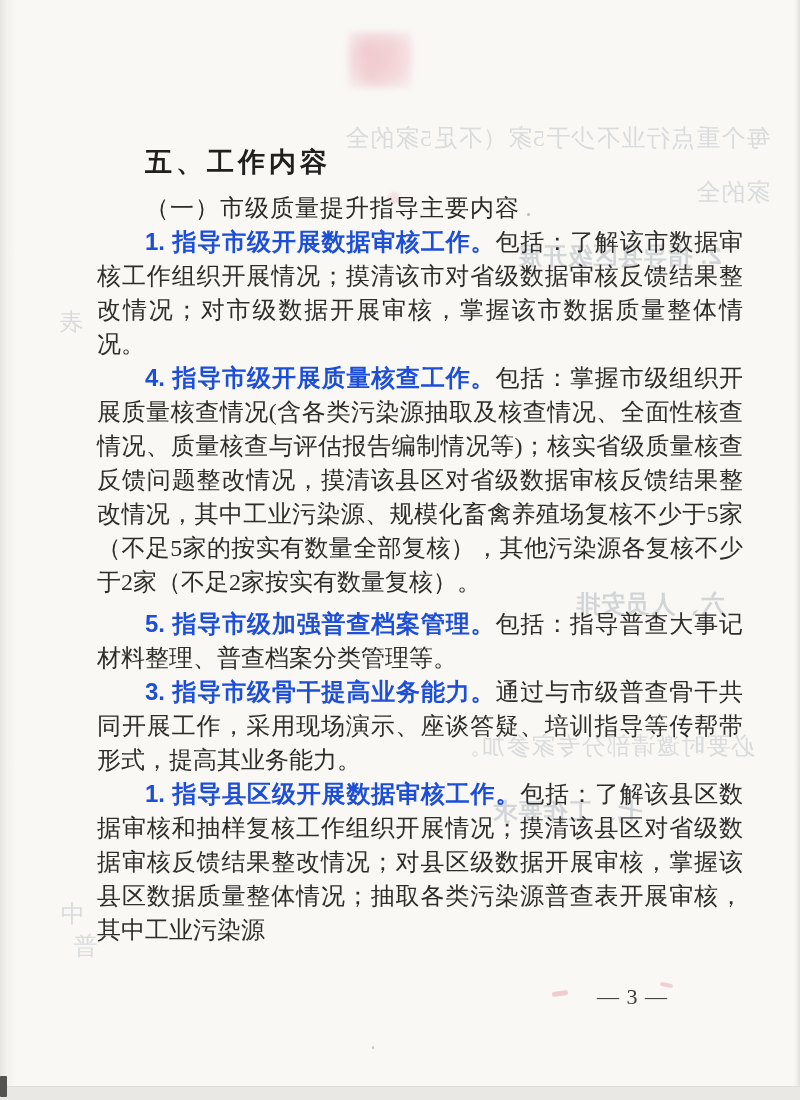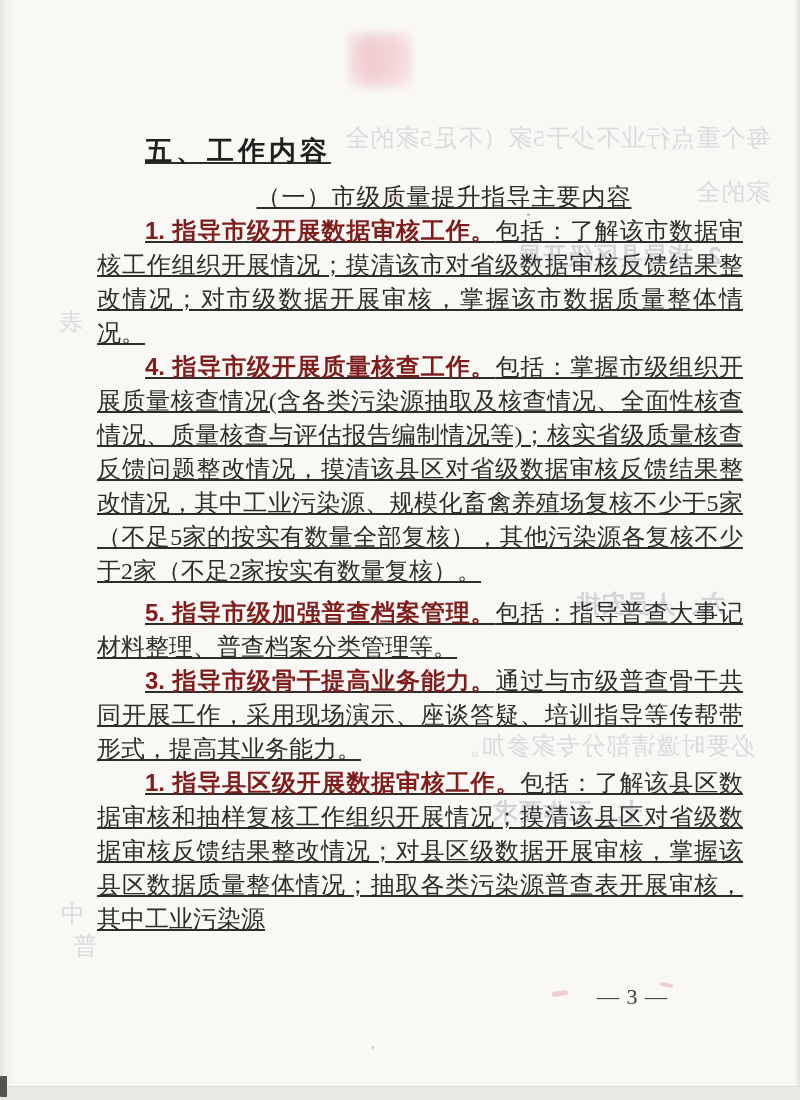--- a/index.html
+++ b/index.html
@@ -50,46 +50,45 @@
     color: rgba(150,158,172,0.32);
     filter: blur(0.5px);
     font-size: 24px;
     letter-spacing: 1px;
     white-space: nowrap;
     font-family: "Liberation Serif", serif;
   }
   .bleed.bold { font-family: "Liberation Sans", sans-serif; font-weight: bold; color: rgba(146,154,168,0.38); }
   
   .content {
-    position: absolute; left: 97px; top: 134px; width: 646px;
+    position: absolute; left: 97px; top: 145px; width: 646px;
     color: #2e2d2b;
     font-size: 24px; line-height: 34px;
     text-align: justify;
     text-justify: inter-character;
-    text-decoration: underline;
   }
   .content h1 {
     font-family: "Liberation Sans", sans-serif;
     font-size: 27px; font-weight: bold; color: #21201e;
     letter-spacing: 4px;
     margin: 0 0 12px 48px;
     line-height: 34px;
     text-align: left;
   }
   .content h2 {
     font-size: 24px; font-weight: normal; color: #2b2a28;
     margin: 0; text-indent: 2em; line-height: 34px;
     letter-spacing: 1px;
-    text-align: center;
+    text-align: left;
   }
   .content p { margin: 0; text-indent: 2em; }
   .content p.gap-before { margin-top: 8px; }
   .lead {
     font-family: "Liberation Sans", sans-serif;
-    font-weight: bold; color: #7f1d1d;
+    font-weight: bold; color: #1d4ed8;
   }
   .footer {
     position: absolute; top: 984px; right: 132px;
     font-size: 22px; letter-spacing: 1px; color: #3a3a37;
     font-family: "Liberation Serif", serif;
   }
 </style>
 </head>
 <body>
 

